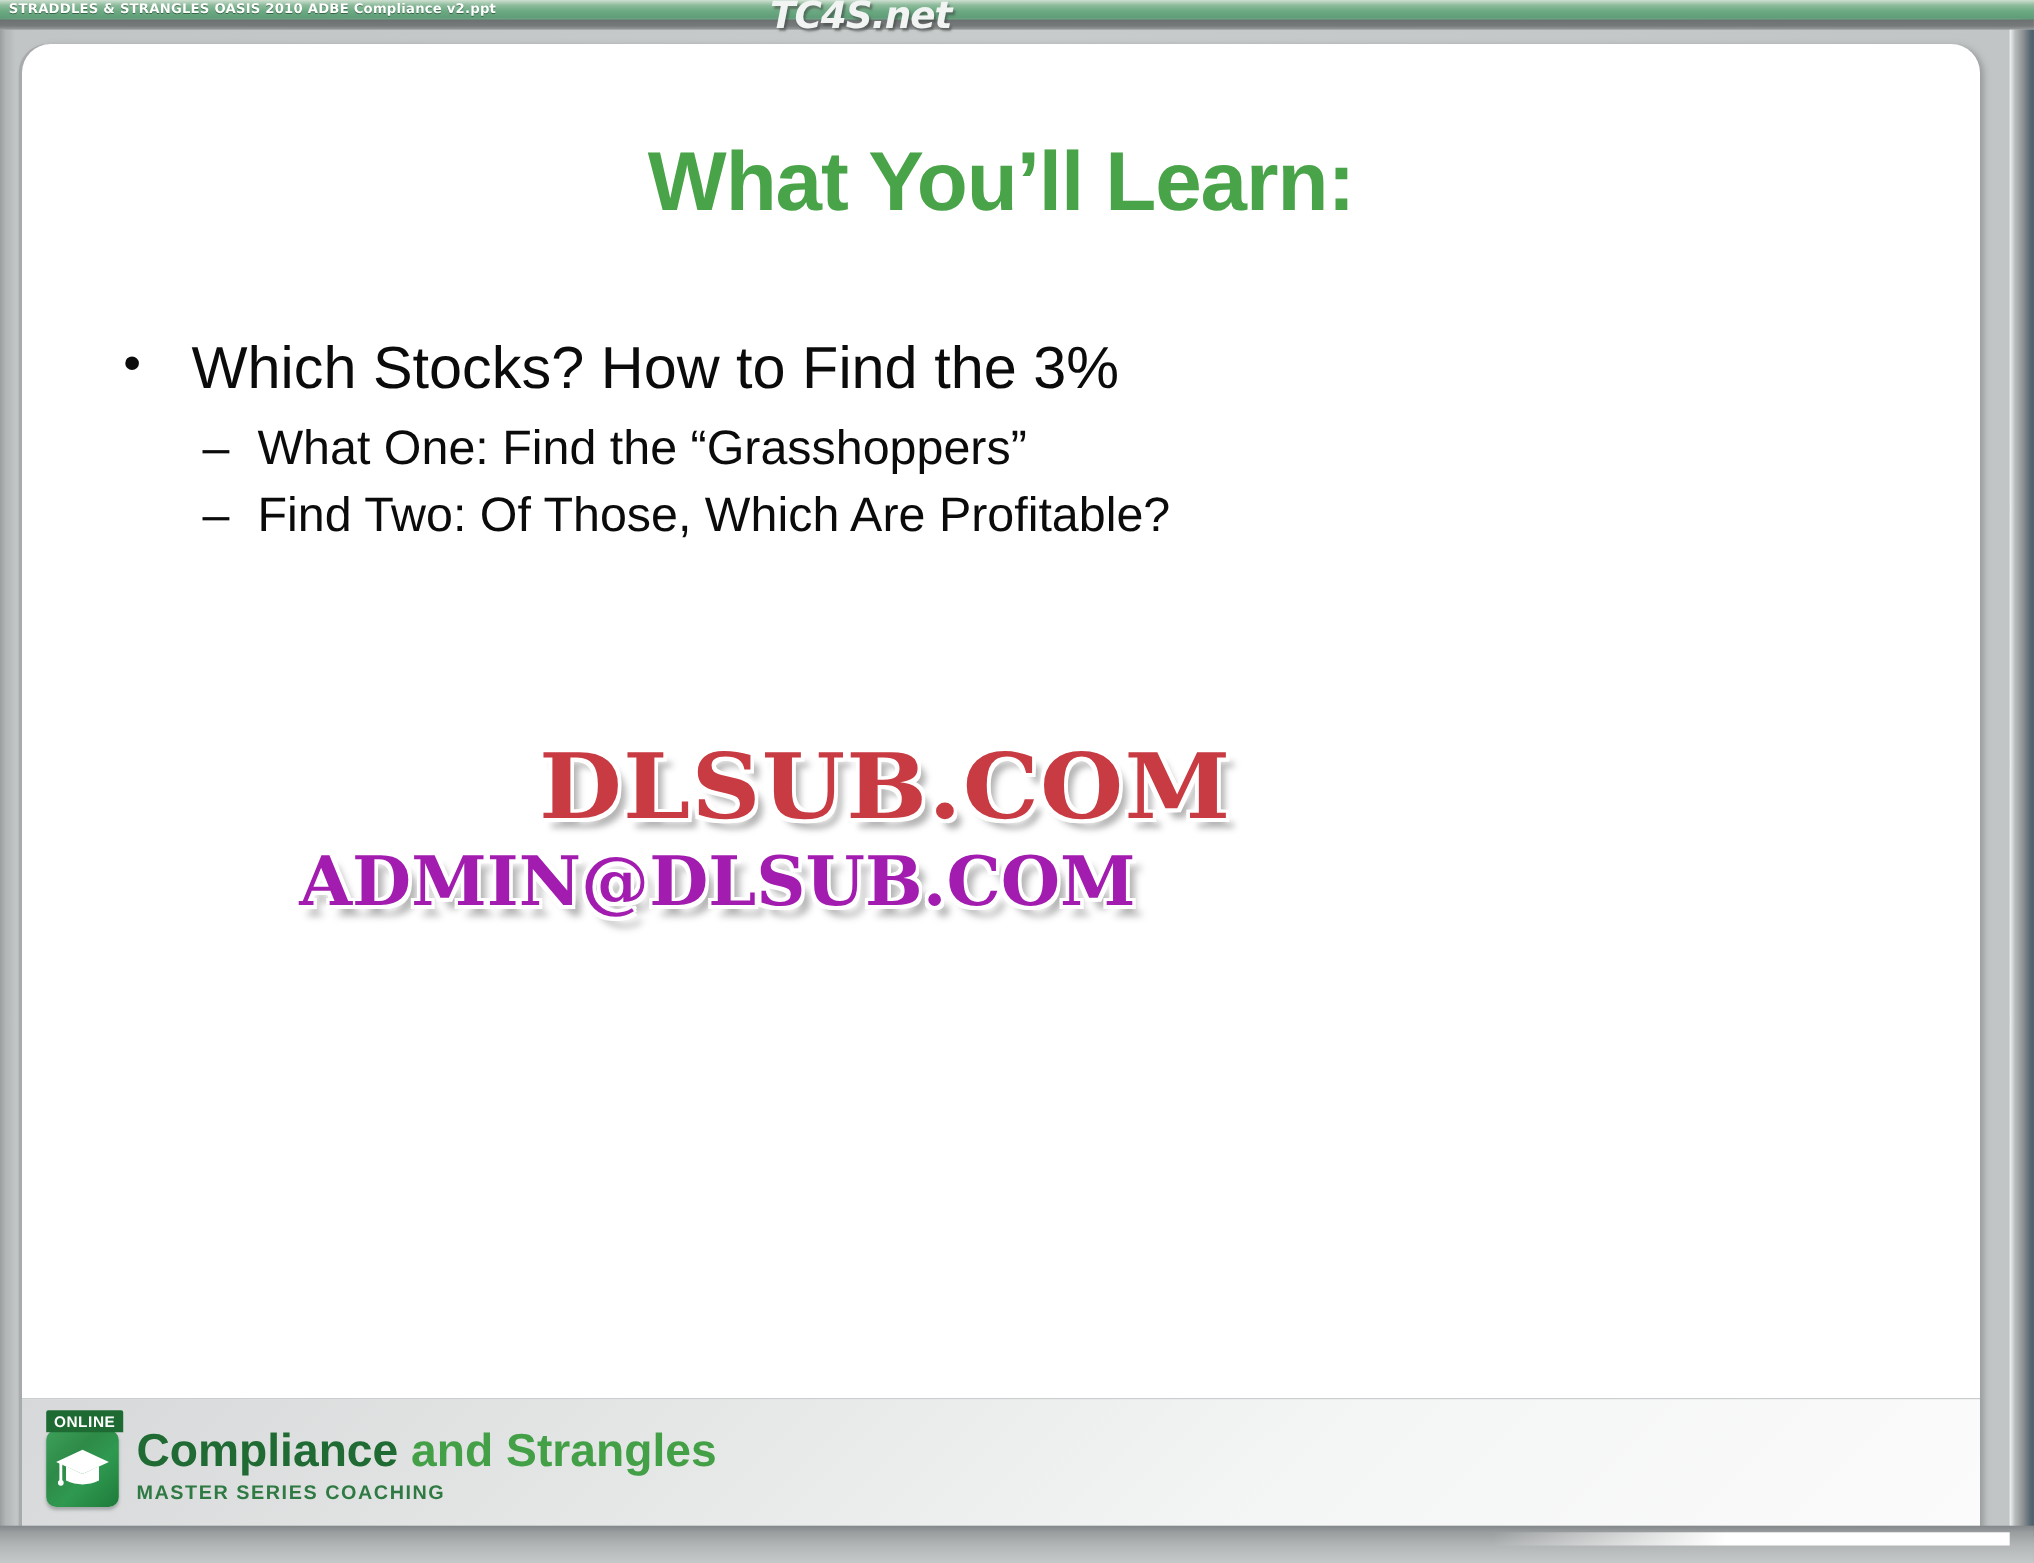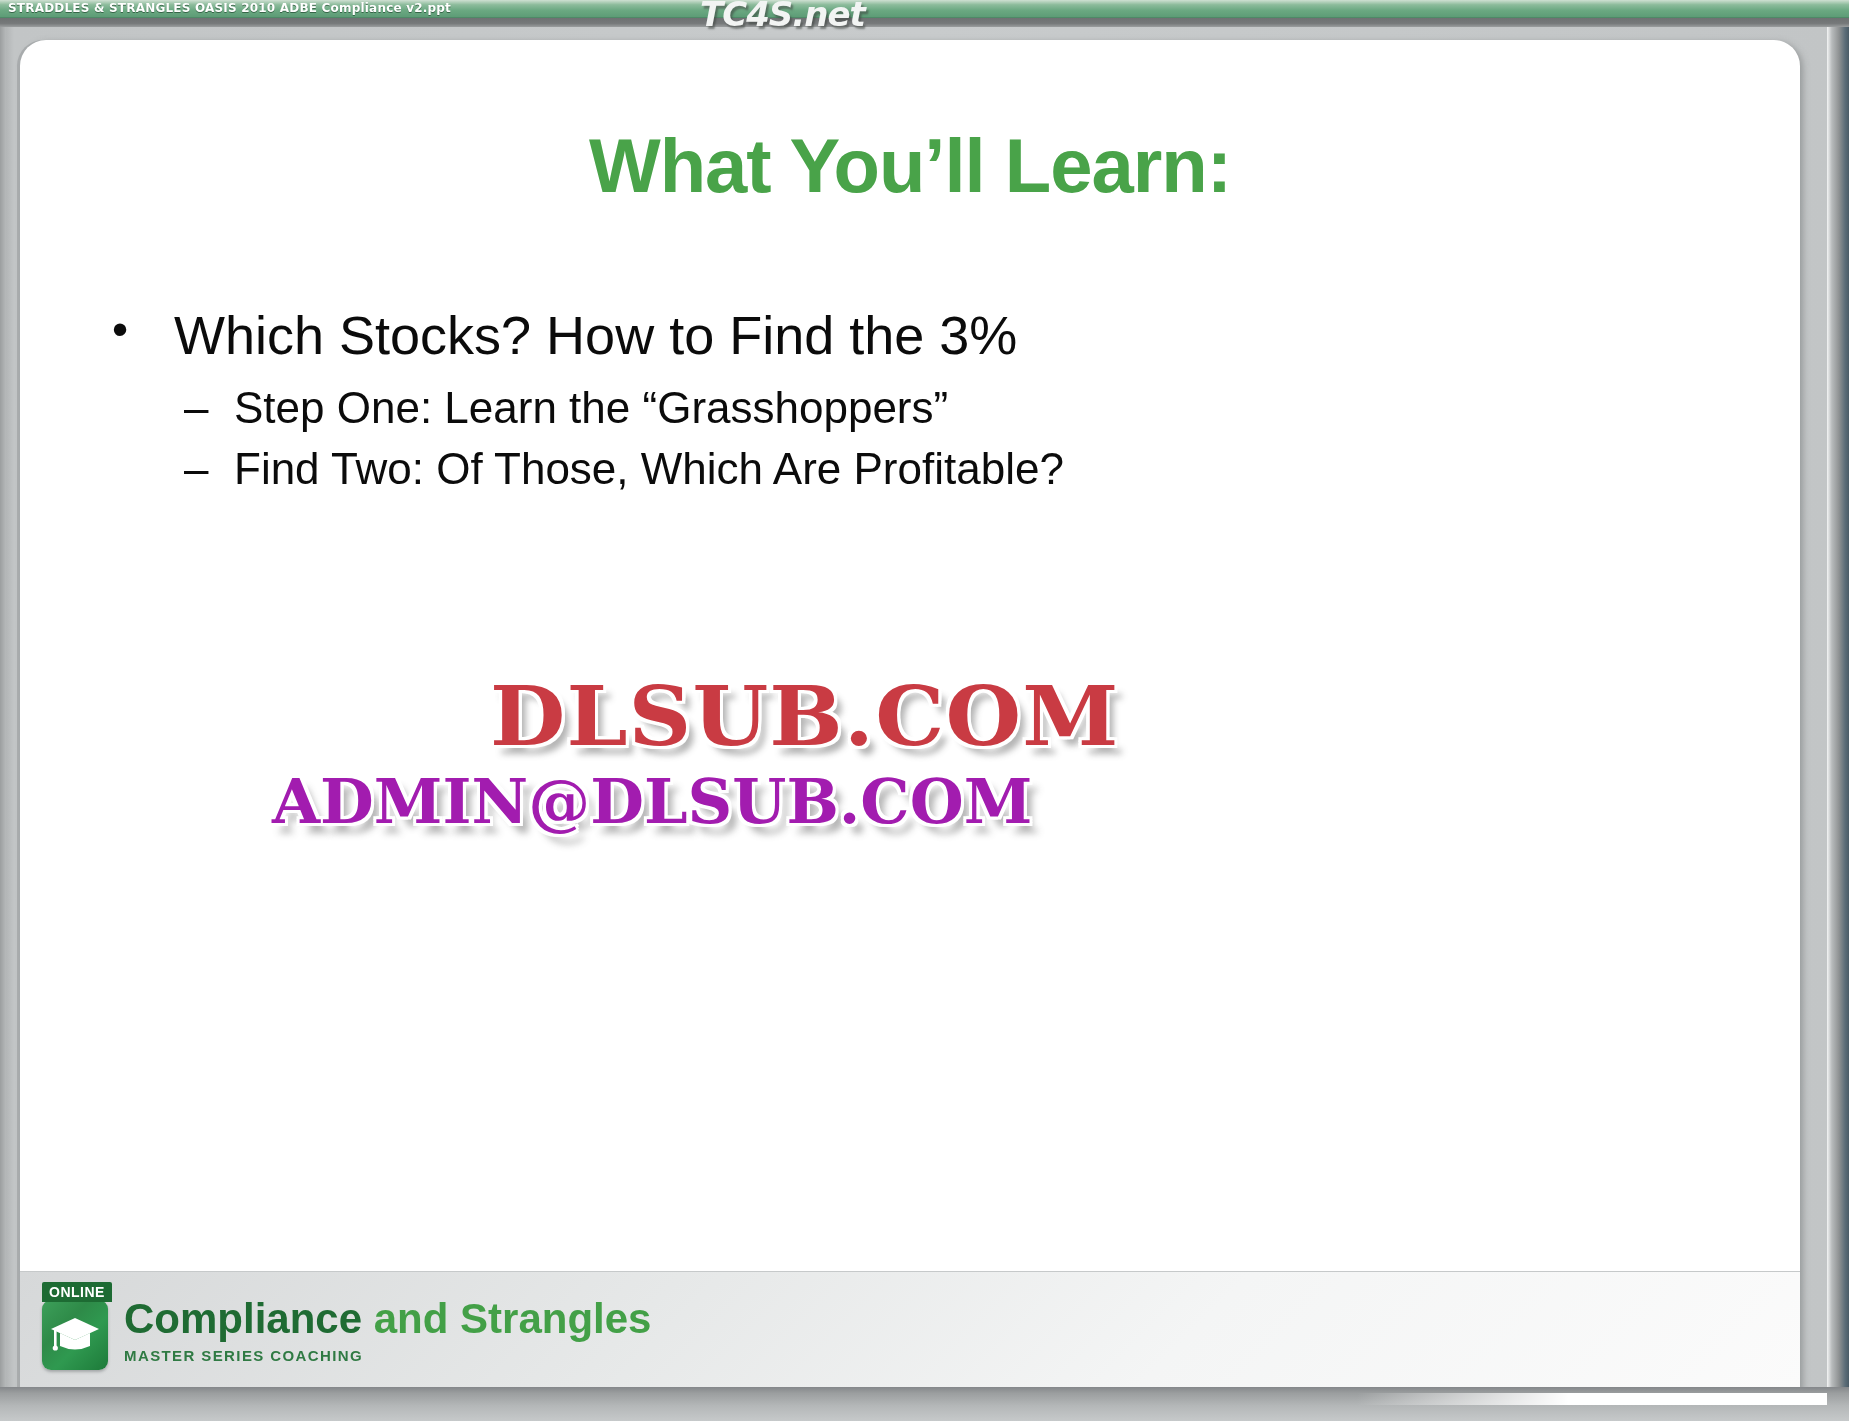--- a/index.html
+++ b/index.html
@@ -151,21 +151,21 @@
     box-shadow:0 2px 3px rgba(120,124,125,.55);
     overflow:hidden;
   }
   #logo-cap{position:absolute;left:8px;top:16px;}
   #logo-text{margin-left:6px;padding-top:16px;}
   #logo-title{font-size:42px;font-weight:bold;line-height:1;white-space:nowrap;}
   #logo-title .word-a{color:#1f6b33;}
   #logo-title .word-b{color:#43a047;}
   #logo-sub{
     margin-top:7px;
-    font-size:15px;font-weight:bold;color:#2f7a43;
+    font-size:18px;font-weight:bold;color:#2f7a43;
     letter-spacing:1.4px;
     font-family:"Liberation Sans", sans-serif;
     white-space:nowrap;
   }
 
   
   #right-scrollbar{
     position:absolute;right:0;top:27px;width:22px;height:1370px;
     background:linear-gradient(90deg,#f3f4f4 0%,#b8bbbc 22%,#8e9192 55%,#5c6d78 82%,#4a5b66 100%);
   }
@@ -200,21 +200,21 @@
 
     <div id="bullet-list">
 
       <div class="bullet-l1">
         <span class="marker">•</span>
         <span class="txt">Which Stocks?  How to Find the 3%</span>
       </div>
 
       <div class="bullet-l2">
         <span class="marker">–</span>
-        <span class="txt">Step One:  Learn the “Grasshoppers”</span>
+        <span class="txt">What One:  Find the “Grasshoppers”</span>
       </div>
 
       <div class="bullet-l2">
         <span class="marker">–</span>
         <span class="txt">Find Two:  Of Those, Which Are Profitable?</span>
       </div>
 
     </div>
 
     <div class="stamp" id="stamp-domain">DLSUB.COM</div>

